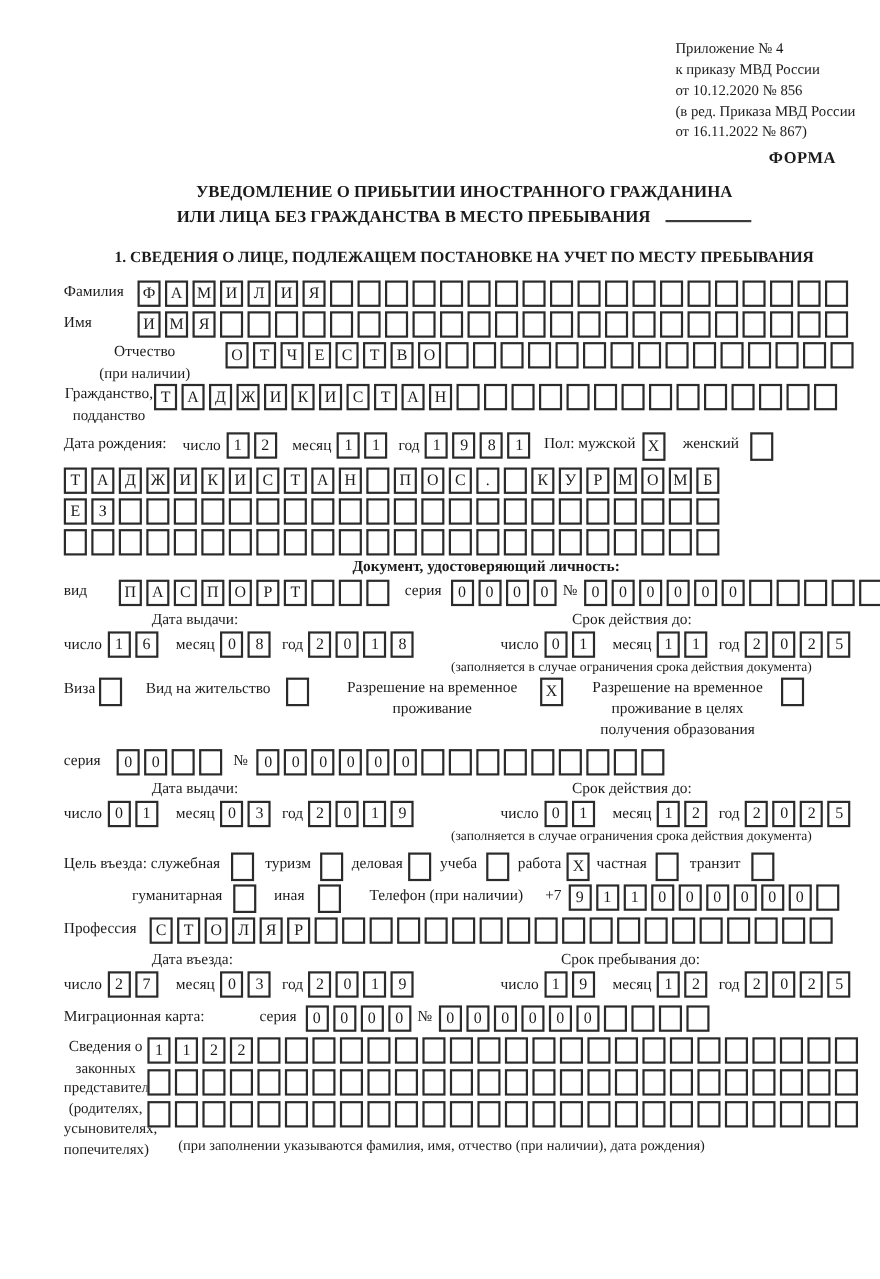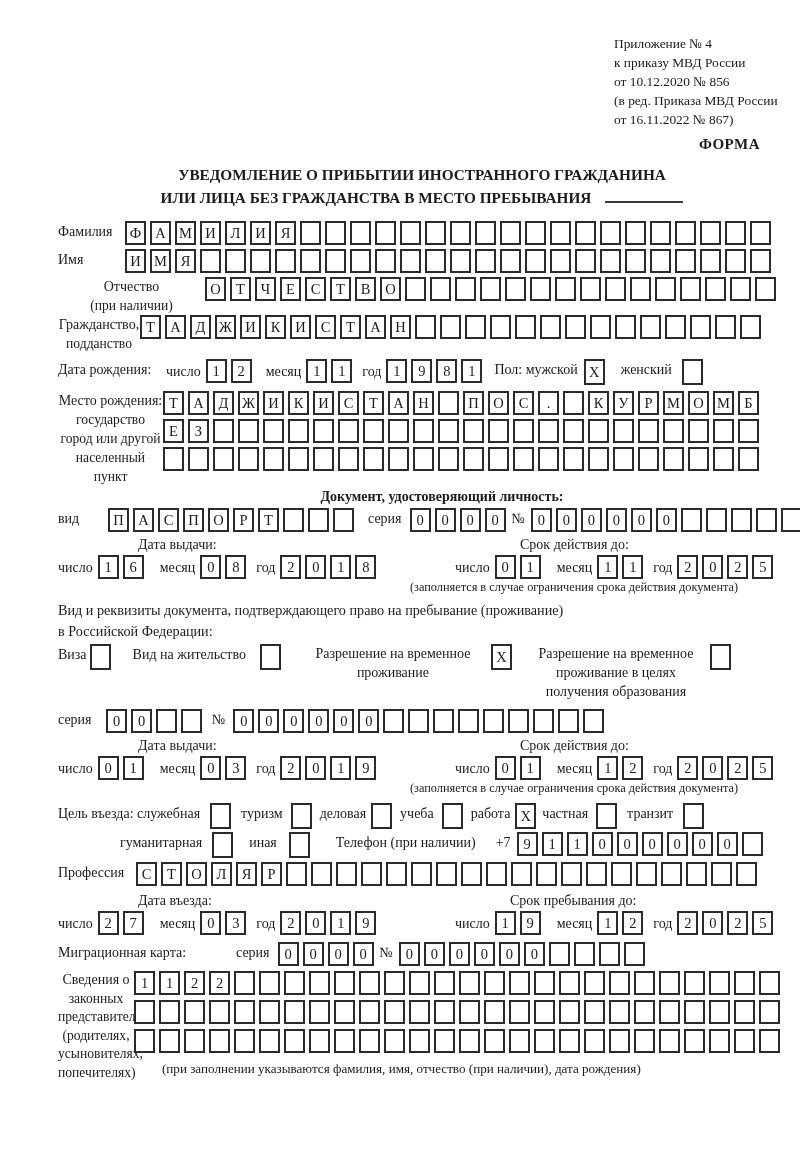--- a/index.html
+++ b/index.html
@@ -65,20 +65,21 @@
   </div>
   <div class="forma">ФОРМА</div>
 
   <div class="title">
     <div>УВЕДОМЛЕНИЕ О ПРИБЫТИИ ИНОСТРАННОГО ГРАЖДАНИНА</div>
     <div>
       <span>ИЛИ ЛИЦА БЕЗ ГРАЖДАНСТВА В МЕСТО ПРЕБЫВАНИЯ</span><span class="blank-line"></span>
     </div>
   </div>
 
+  <div class="sec">1. СВЕДЕНИЯ О ЛИЦЕ, ПОДЛЕЖАЩЕМ ПОСТАНОВКЕ НА УЧЕТ ПО МЕСТУ ПРЕБЫВАНИЯ</div>
 
   <div class="row" style="margin-top:12px;">
     <span class="lbl w67">Фамилия</span>
     <div class="cellrow">
         <span class="cell">Ф</span>
         <span class="cell">А</span>
         <span class="cell">М</span>
         <span class="cell">И</span>
         <span class="cell">Л</span>
         <span class="cell">И</span>
@@ -228,26 +229,20 @@
           <span class="cell">1</span>
         </span>
       </span>
     <span class="lbl" style="margin-left:8px;">Пол: мужской</span>
     <span class="cb" style="margin-left:6px;">X</span>
     <span class="lbl" style="margin-left:16px;">женский</span>
     <span class="cb" style="margin-left:10px;"></span>
   </div>
 
   <div class="row" style="margin-top:6px;">
-    <div class="lblstack w105" style="line-height:19px;">
-      <div style="font-size:14px;">Место рождения:</div>
-      <div>государство</div>
-      <div>город или другой</div>
-      <div>населенный пункт</div>
-    </div>
     <div>
       <div class="cellrow" style="margin-bottom:4px;">
           <span class="cell">Т</span>
           <span class="cell">А</span>
           <span class="cell">Д</span>
           <span class="cell">Ж</span>
           <span class="cell">И</span>
           <span class="cell">К</span>
           <span class="cell">И</span>
           <span class="cell">С</span>
@@ -415,24 +410,20 @@
               <span class="cell">0</span>
               <span class="cell">2</span>
               <span class="cell">5</span>
             </span>
           </span>
       </div>
       <div class="small-note">(заполняется в случае ограничения срока действия документа)</div>
     </div>
   </div>
 
-  <div style="margin-top:5px;font-size:14.2px;line-height:21px;">
-    <div>Вид и реквизиты документа, подтверждающего право на пребывание (проживание)</div>
-    <div>в Российской Федерации:</div>
-  </div>
 
   <div class="row" style="margin-top:2px;">
     <span class="lbl">Виза</span>
     <span class="cb" style="margin-left:3px;"></span>
     <span class="lbl" style="margin-left:22px;">Вид на жительство</span>
     <span class="cb" style="margin-left:14px;"></span>
     <div class="permit-lines" style="margin-left:18px;width:188px;">
       <div>Разрешение на временное</div>
       <div>проживание</div>
     </div>

